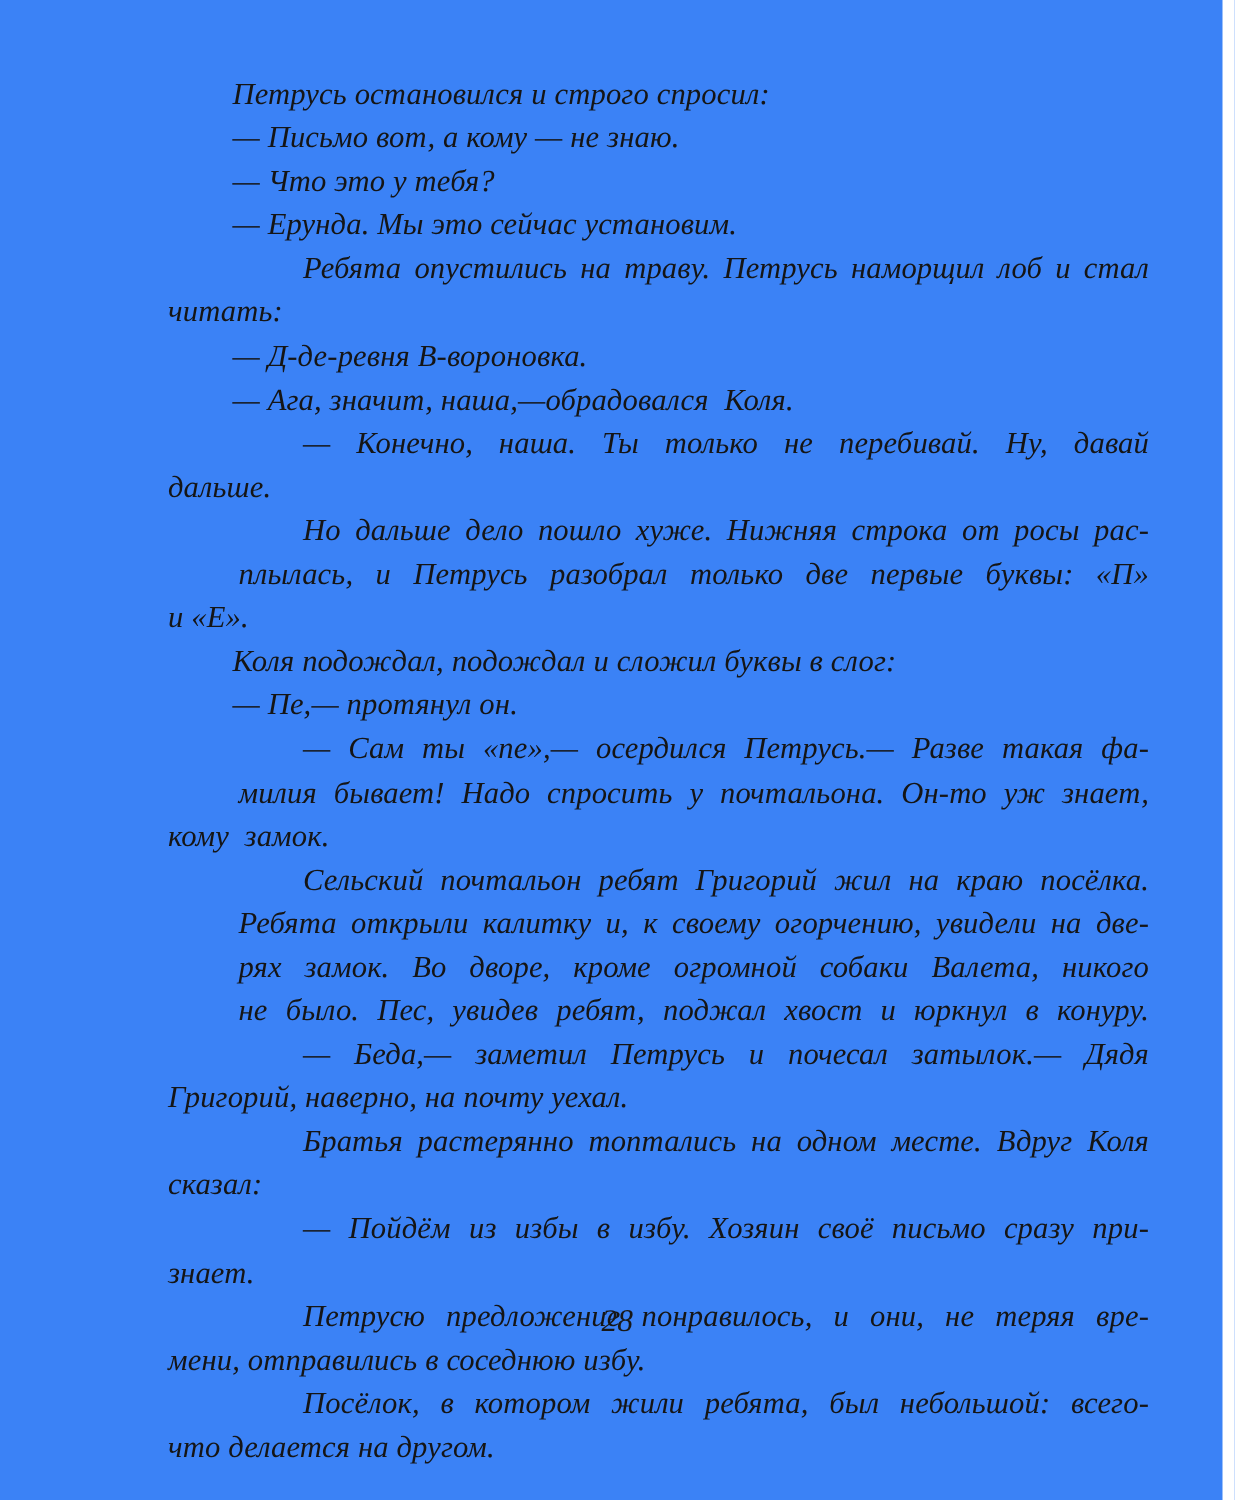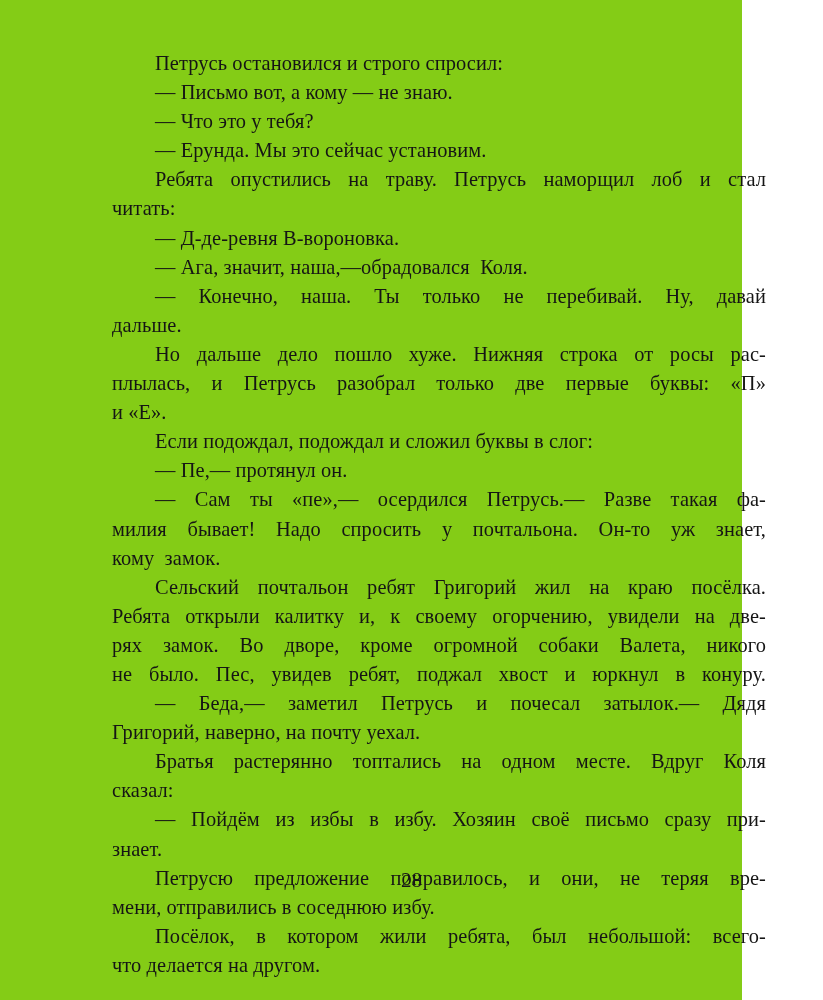--- a/index.html
+++ b/index.html
@@ -13,23 +13,24 @@
     position: relative;
     overflow: hidden;
     font-family: "Liberation Serif", "DejaVu Serif", serif;
     color: #141414;
   }
 
   
   #page {
     position: absolute;
     left: 0; top: 0;
-    width: 742px;
+    width: 815px;
     height: 1000px;
-    background: #84cc16;
+    background: #3b82f6;
+    font-style: italic;
   }
 
   
   #textblock {
     position: absolute;
     left: 112px;
     top: 49px;
     width: 654px;
   }
 
@@ -40,20 +41,21 @@
     white-space: pre;
     letter-spacing: 0.1px;
     color: #151515;
   }
 
   
   .ln.j {
     text-align: justify;
     text-align-last: justify;
     white-space: normal;
+    margin-left: 47px;
   }
 
   
   .ln.ind {
     text-indent: 0;
     padding-left: 43px;
   }
   .ln.j.ind {
     padding-left: 0;
     text-indent: 43px;
@@ -81,21 +83,21 @@
       <span class="ln ind">— Ерунда. Мы это сейчас установим.</span>
       <span class="ln j ind">Ребята опустились на траву. Петрусь наморщил лоб и стал</span>
       <span class="ln">читать:</span>
       <span class="ln ind">— Д-де-ревня В-вороновка.</span>
       <span class="ln ind">— Ага, значит, наша,—обрадовался  Коля.</span>
       <span class="ln j ind">— Конечно, наша. Ты только не перебивай.  Ну,  давай</span>
       <span class="ln">дальше.</span>
       <span class="ln j ind">Но дальше дело пошло хуже. Нижняя строка от росы рас-</span>
       <span class="ln j">плылась, и Петрусь разобрал только две первые буквы: «П»</span>
       <span class="ln">и «Е».</span>
-      <span class="ln ind">Если подождал, подождал и сложил буквы в слог:</span>
+      <span class="ln ind">Коля подождал, подождал и сложил буквы в слог:</span>
       <span class="ln ind">— Пе,— протянул он.</span>
       <span class="ln j ind">— Сам ты «пе»,— осердился Петрусь.— Разве такая фа-</span>
       <span class="ln j">милия бывает! Надо спросить у почтальона. Он-то уж знает,</span>
       <span class="ln">кому  замок.</span>
       <span class="ln j ind">Сельский почтальон ребят Григорий жил на краю посёлка.</span>
       <span class="ln j">Ребята открыли калитку и, к своему огорчению, увидели на две-</span>
       <span class="ln j">рях замок. Во дворе, кроме огромной собаки Валета, никого</span>
       <span class="ln j">не было. Пес, увидев ребят, поджал хвост и юркнул в конуру.</span>
       <span class="ln j ind">— Беда,— заметил Петрусь и почесал   затылок.— Дядя</span>
       <span class="ln">Григорий, наверно, на почту уехал.</span>

